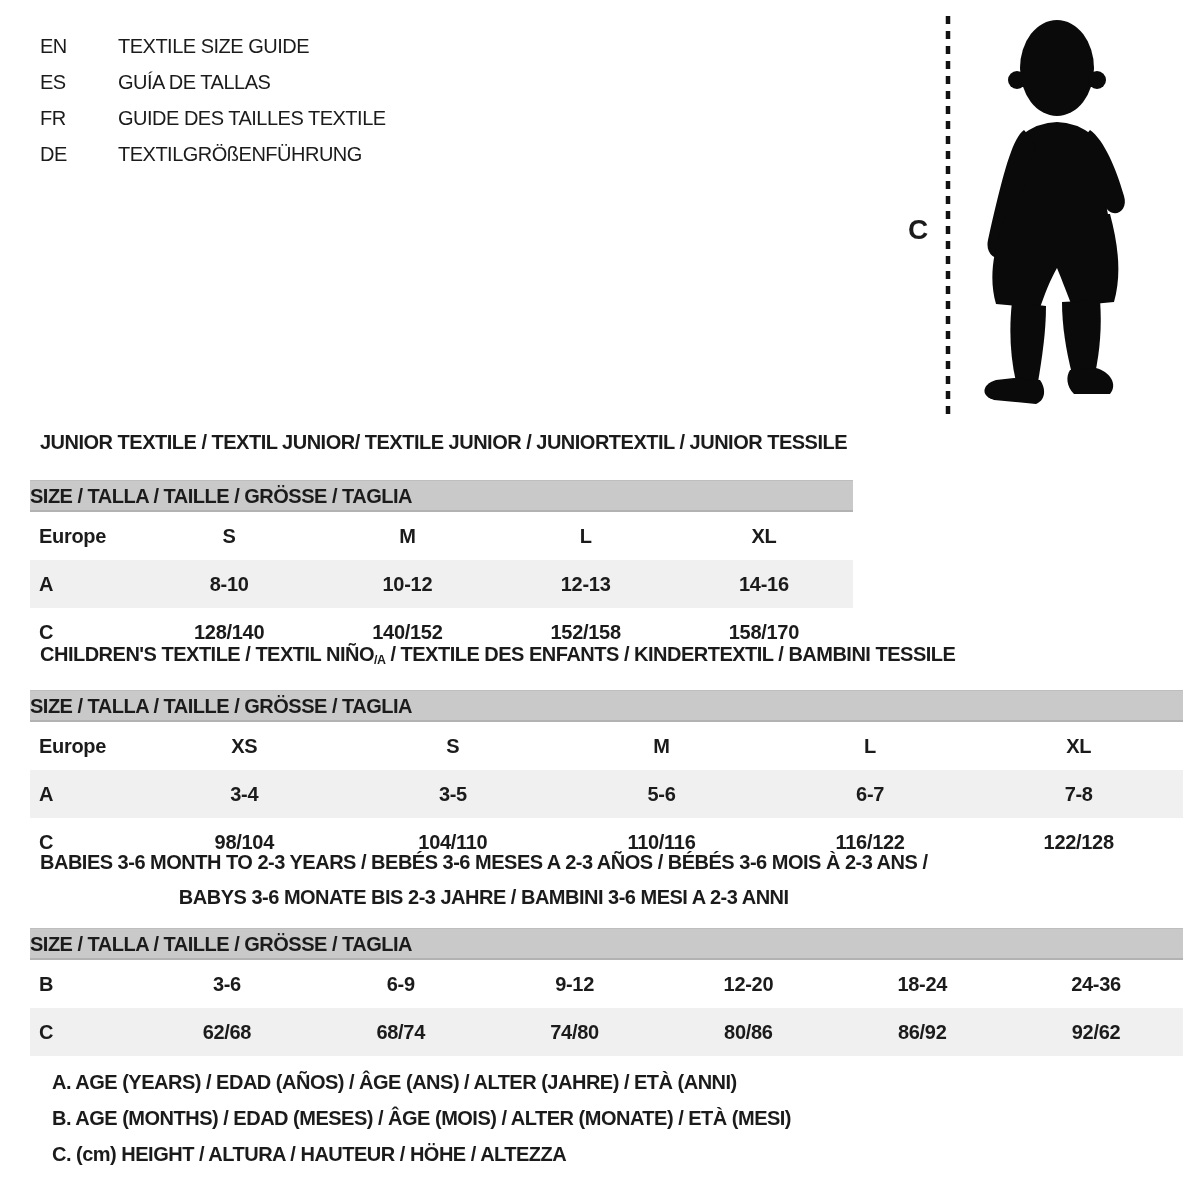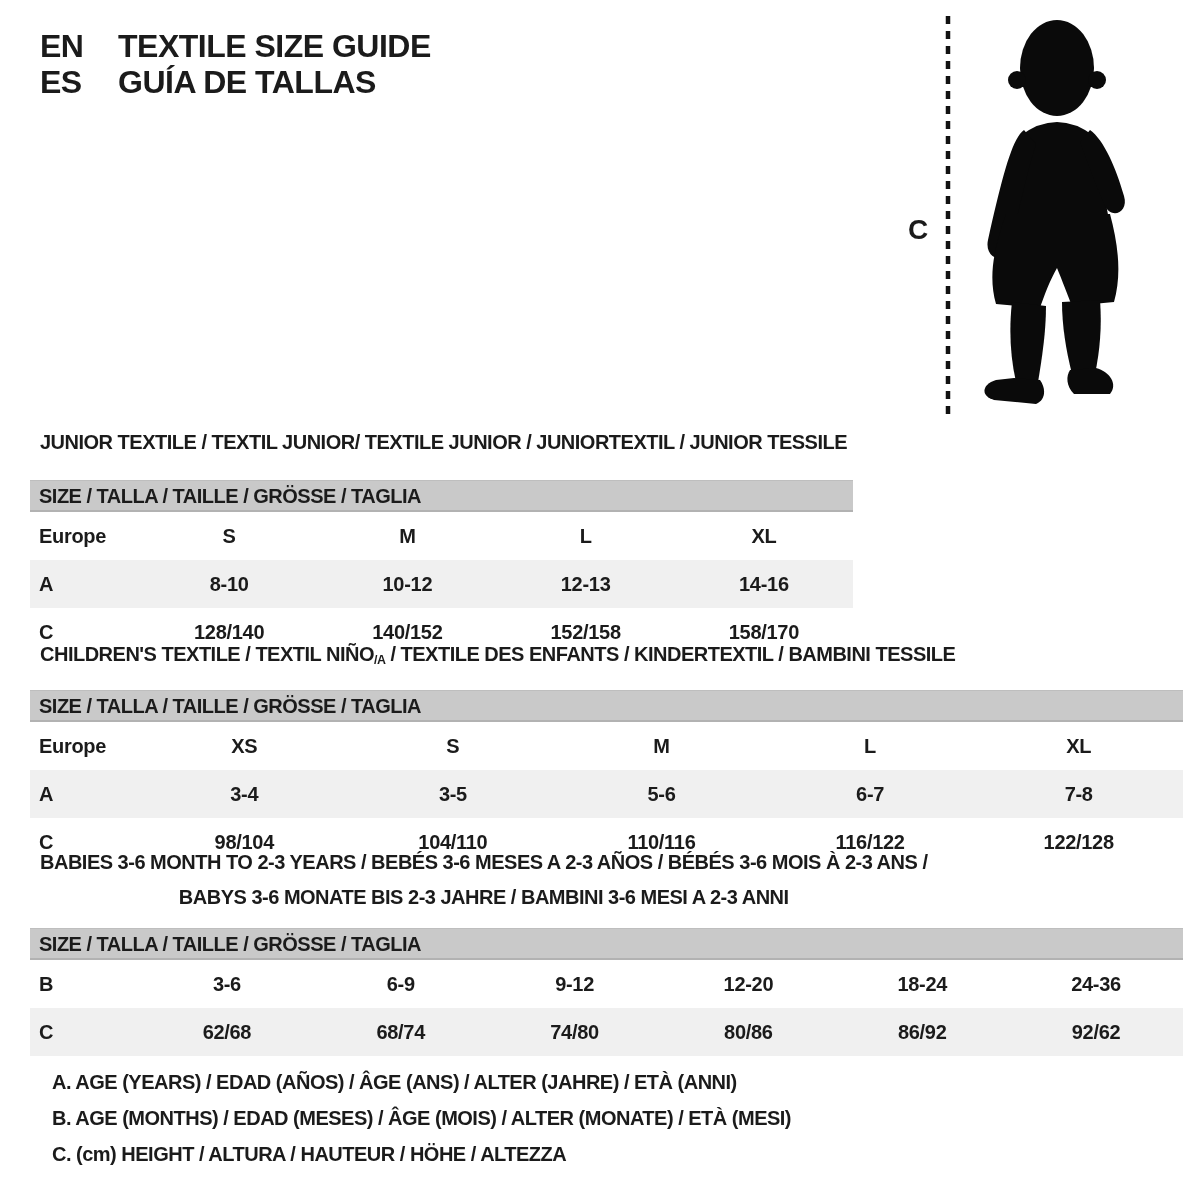--- a/index.html
+++ b/index.html
@@ -10,22 +10,22 @@
     color: #1b1b1b;
     overflow: hidden;
     position: relative;
     -webkit-font-smoothing: antialiased;
   }
   .abs { position: absolute; }
 
   
   .lang-list { left: 40px; top: 28px; }
   .lang-row {
-    display: flex; 
-    height: 36px; font-size: 32px; font-weight: 700;
+    display: flex; align-items: center;
+    height: 36px; font-size: 20px; font-weight: 400;
     letter-spacing: -0.5px; white-space: nowrap;
   }
   .lang-code { width: 78px; flex: 0 0 78px; }
 
   
   .measure-line { left: 944px; top: 16px; }
   .measure-label {
     left: 908px; top: 214px;
     font-size: 28px; font-weight: 700;
   }
@@ -46,21 +46,21 @@
 
   
   .size-table { position: absolute; left: 30px; }
   .table-junior   { top: 480px; width: 823px; }
   .table-children { top: 690px; width: 1153px; }
   .table-babies   { top: 928px; width: 1153px; }
   .thead {
     height: 32px; line-height: 32px;
     background: #c9c9c9;
     box-shadow: inset 0 -2px 0 #b2b2b2, inset 0 1px 0 #bebebe;
-    padding-left: 9px; box-sizing: border-box;
+    box-sizing: border-box;
     font-size: 20px; font-weight: 700; letter-spacing: -0.5px;
     white-space: nowrap;
   }
   .trow {
     display: flex; align-items: center;
     height: 48px; font-size: 20px; font-weight: 700;
     letter-spacing: -0.3px;
   }
   .trow.striped { background: #f0f0f0; }
   .tlabel { flex: 0 0 110px; padding-left: 9px; box-sizing: border-box; }
@@ -78,20 +78,28 @@
 <body>
 
 <div class="abs lang-list">
   <div class="lang-row">
     <span class="lang-code">EN</span>
     <span class="lang-label">TEXTILE SIZE GUIDE</span>
   </div>
   <div class="lang-row">
     <span class="lang-code">ES</span>
     <span class="lang-label">GUÍA DE TALLAS</span>
+  </div>
+  <div class="lang-row">
+    <span class="lang-code">FR</span>
+    <span class="lang-label">GUIDE DES TAILLES TEXTILE</span>
+  </div>
+  <div class="lang-row">
+    <span class="lang-code">DE</span>
+    <span class="lang-label">TEXTILGRÖßENFÜHRUNG</span>
   </div>
 </div>
 
 <svg class="abs measure-line" width="8" height="400" viewBox="0 0 8 400">
   <line x1="4" y1="0" x2="4" y2="400" stroke="#111111" stroke-width="4.5" stroke-dasharray="8 7"></line>
 </svg>
 <div class="abs measure-label">C</div>
 <svg class="abs toddler" width="176" height="400" viewBox="0 0 176 400">
   <g fill="#0a0a0a">
     <ellipse cx="95" cy="50" rx="37" ry="48"></ellipse>

